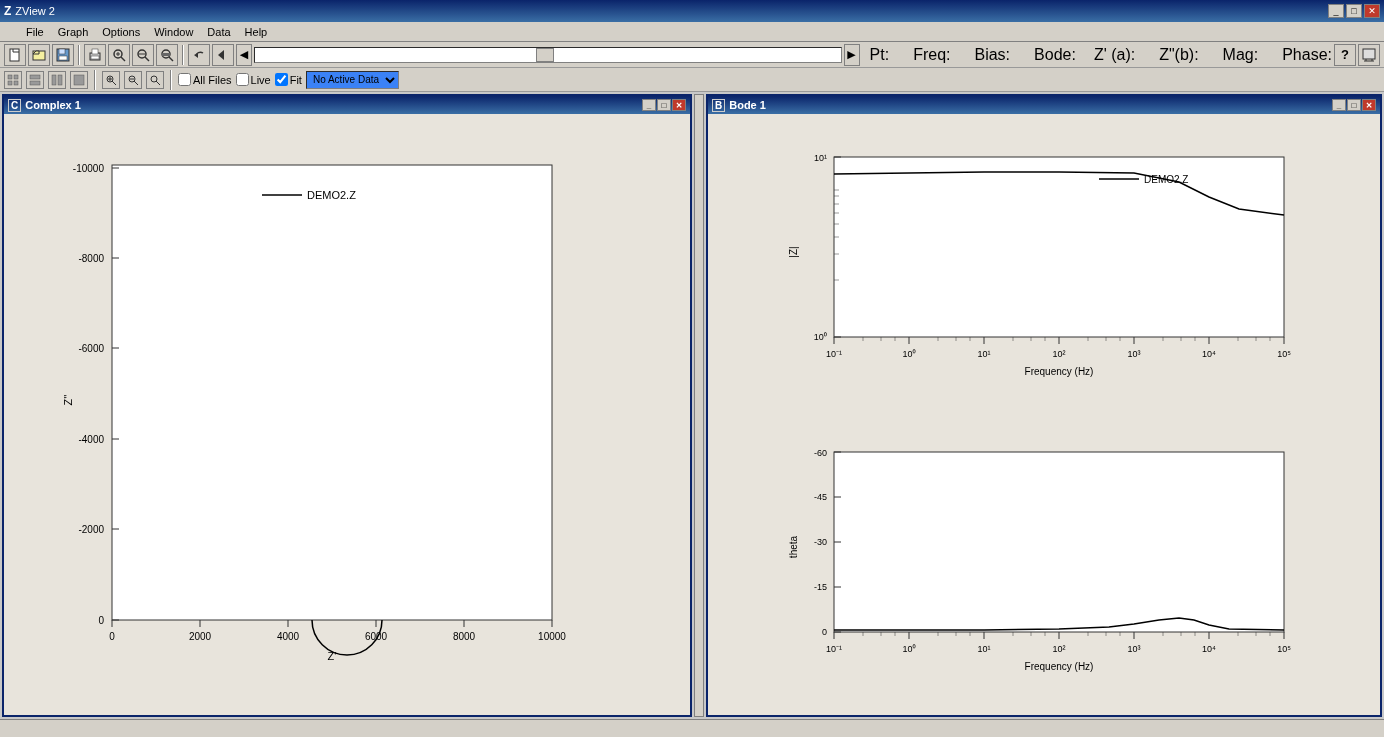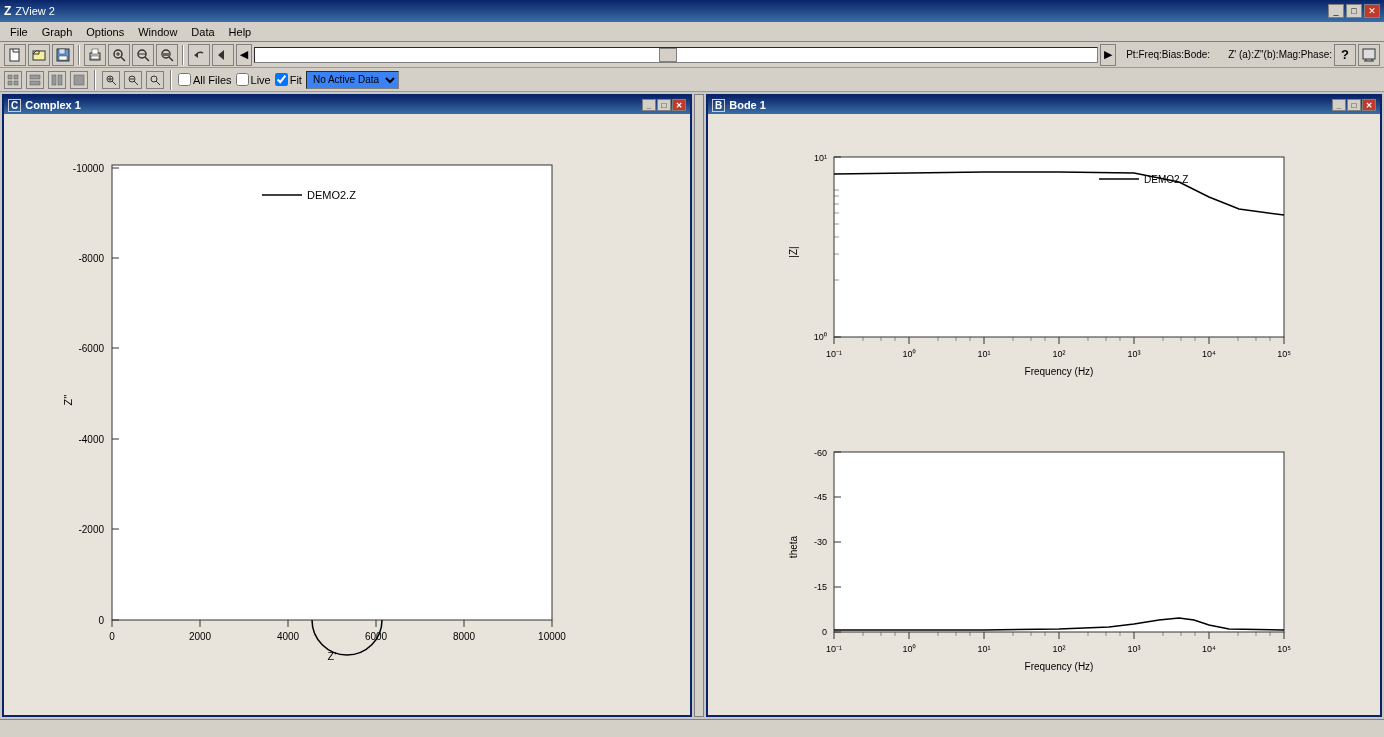--- a/index.html
+++ b/index.html
@@ -45,21 +45,21 @@
       color: black;
     }
     .title-btn.close { background: #c0392b; color: white; }
 
     
     .menu-bar {
       background: #d4d0c8;
       height: 20px;
       display: flex;
       align-items: center;
-      padding: 0 4px;
+      padding: 0 20px;
       border-bottom: 1px solid #808080;
       gap: 2px;
     }
     .menu-item {
       padding: 2px 6px;
       cursor: pointer;
       font-size: 11px;
     }
 
     
@@ -86,22 +86,22 @@
     .toolbar-separator {
       width: 2px;
       height: 20px;
       border-left: 1px solid #808080;
       border-right: 1px solid white;
       margin: 0 2px;
     }
     .toolbar-info {
       display: flex;
       align-items: flex-end;
-      font-size: 10px;
-      gap: 0;
+      font-size: 16px;
+      gap: 24px;
       margin-left: 8px;
     }
 
     
     .slider-area {
       display: flex;
       align-items: center;
       gap: 2px;
       flex: 1;
     }

